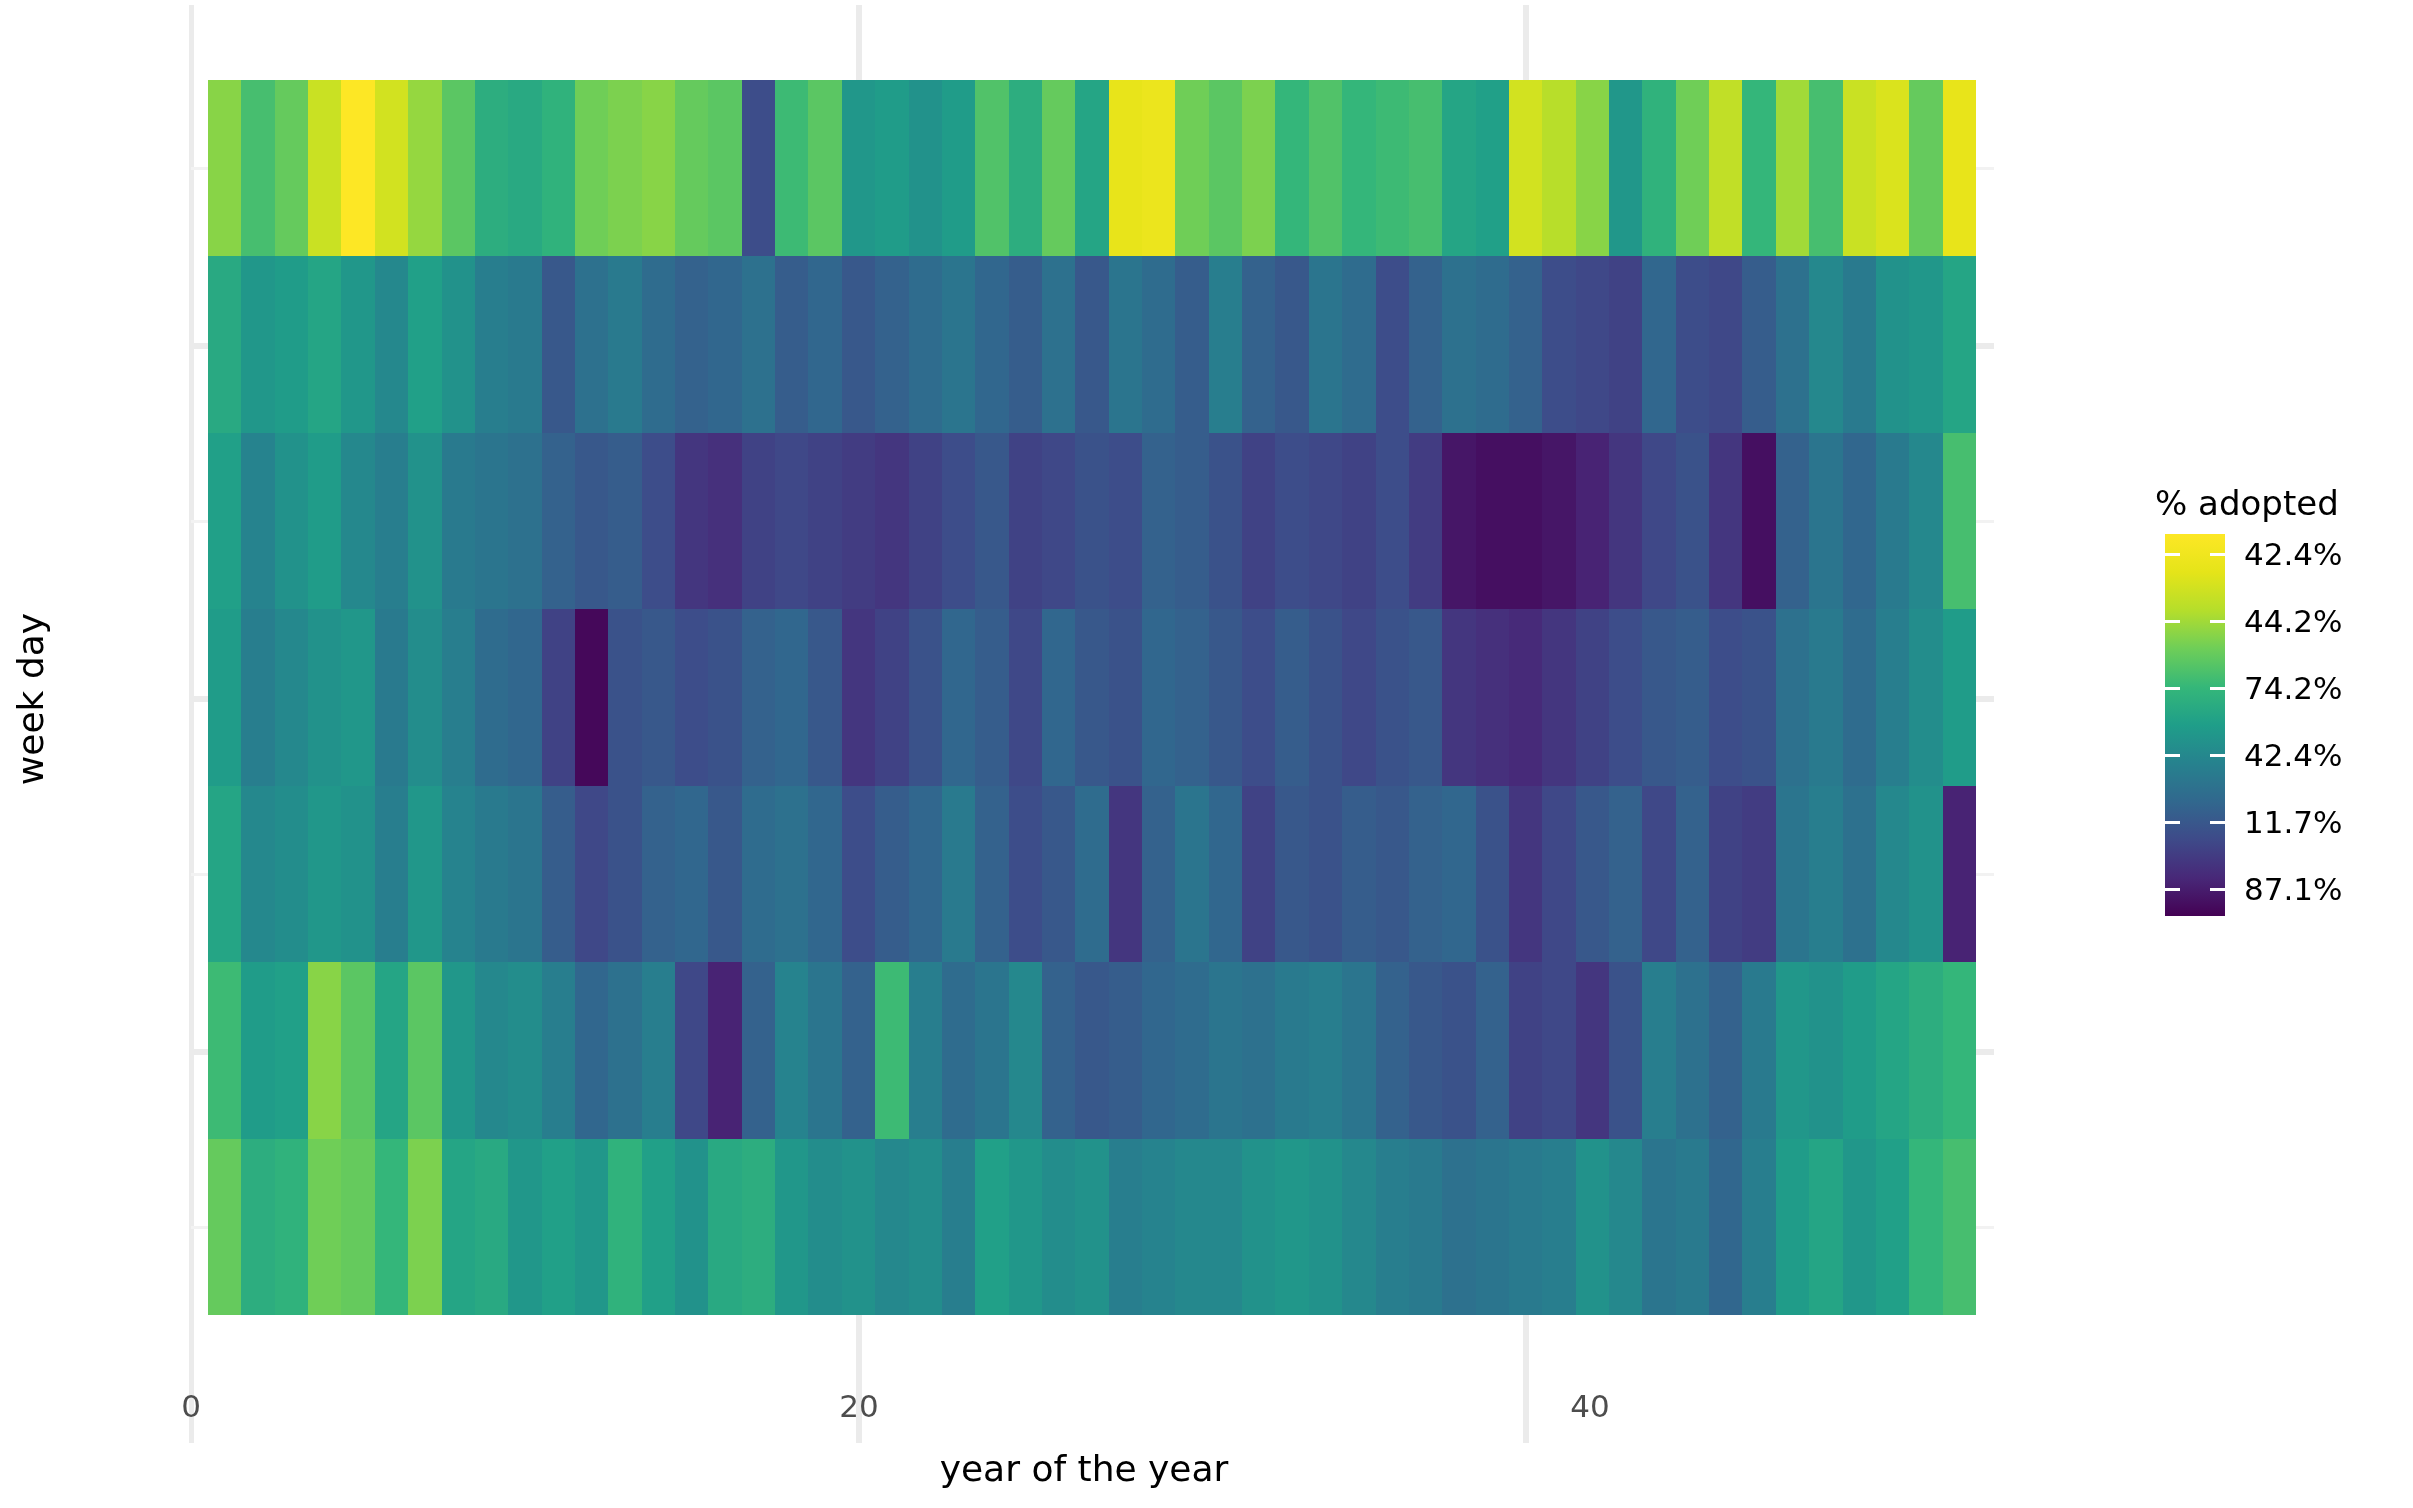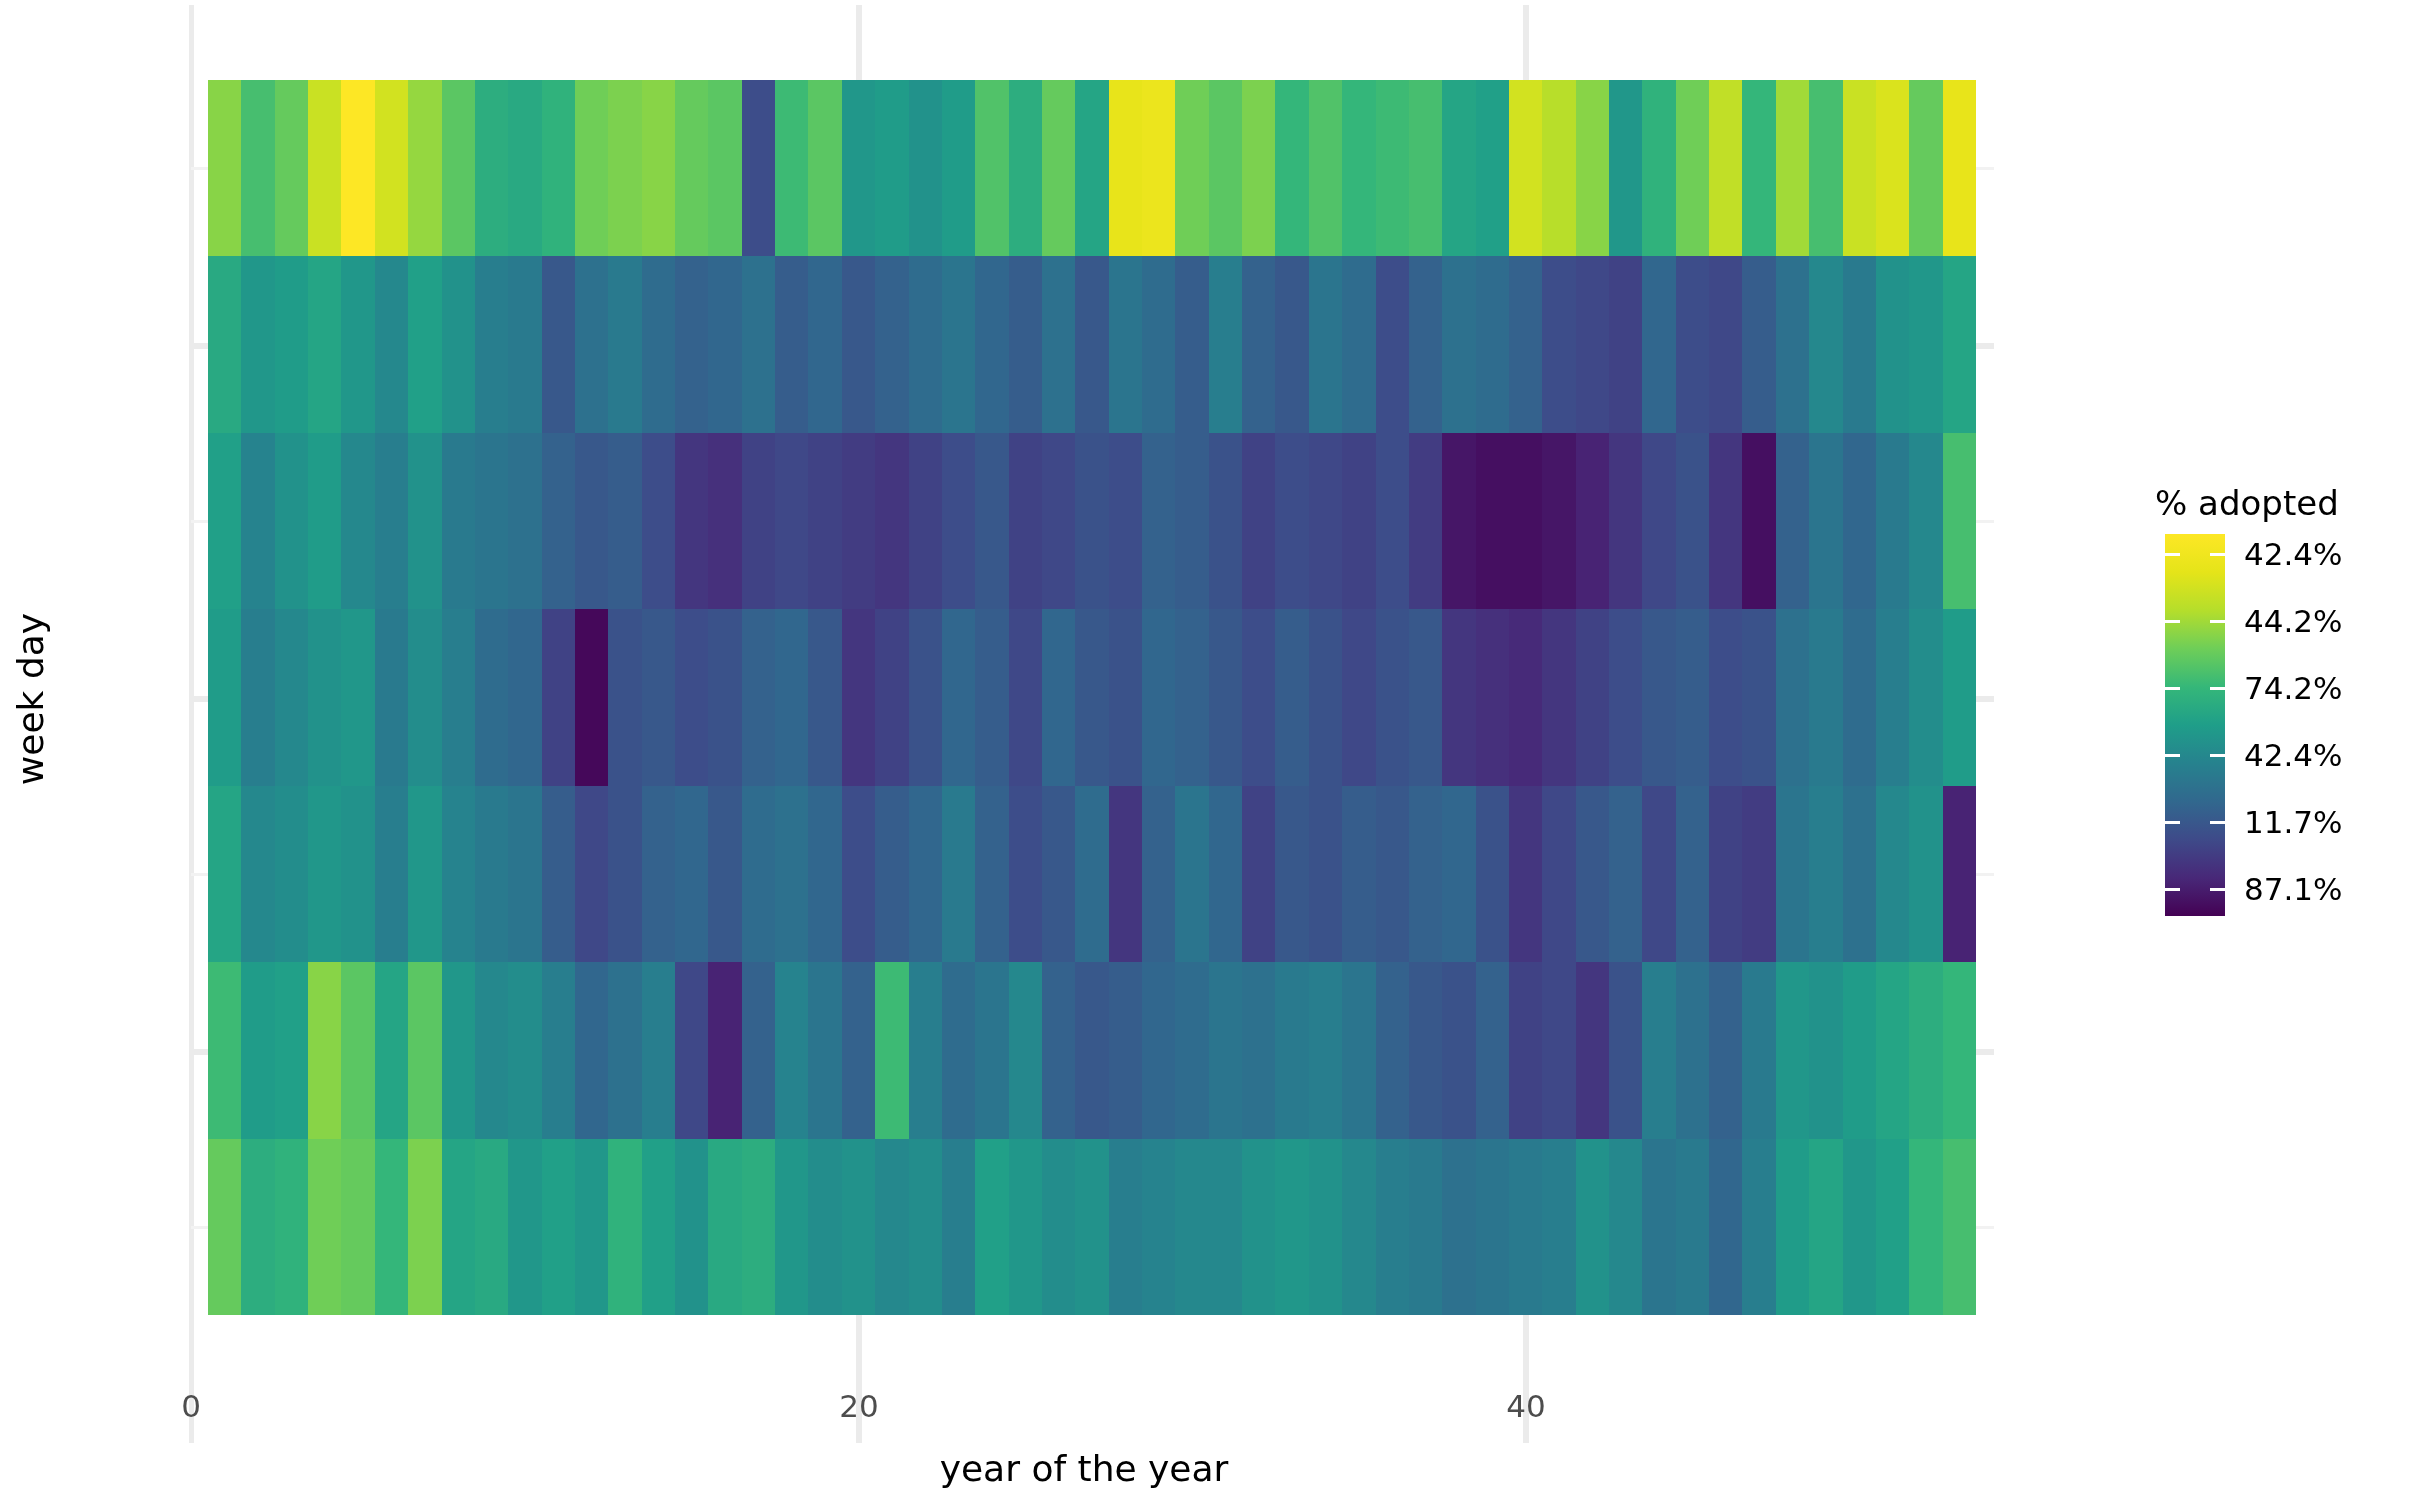--- a/index.html
+++ b/index.html
@@ -510,21 +510,21 @@
         <div class="cell" style="background: rgb(33, 151, 138);"></div>
         <div class="cell" style="background: rgb(33, 160, 136);"></div>
         <div class="cell" style="background: rgb(52, 182, 122);"></div>
         <div class="cell" style="background: rgb(71, 190, 111);"></div>
       </div>
   </div>
 
   <div id="x-ticks">
       <div class="tick-label x-tick" style="left: 191px;">0</div>
       <div class="tick-label x-tick" style="left: 859px;">20</div>
-      <div class="tick-label x-tick" style="left: 1526px;">40</div>
+      <div class="tick-label x-tick" style="left: 1590px;">40</div>
     </div>
   <div id="y-ticks"></div>
 
   <div id="x-axis-title">year of the year</div>
   <div id="y-axis-title">week day</div>
 
   <div id="legend">
     <div id="legend-title">% adopted</div>
     <div id="legend-body">
       <div id="legend-bar" style="background: linear-gradient(rgb(253, 231, 37) 0%, rgb(241, 230, 31) 5%, rgb(229, 228, 25) 10%, rgb(205, 225, 34) 15%, rgb(181, 222, 43) 20%, rgb(146, 214, 66) 25%, rgb(110, 206, 88) 30%, rgb(82, 195, 104) 35%, rgb(53, 183, 121) 40%, rgb(42, 171, 129) 45%, rgb(31, 158, 137) 50%, rgb(35, 144, 140) 55%, rgb(38, 130, 142) 60%, rgb(44, 117, 142) 65%, rgb(49, 104, 142) 70%, rgb(56, 89, 140) 75%, rgb(62, 74, 137) 80%, rgb(67, 57, 129) 85%, rgb(72, 40, 120) 90%, rgb(70, 21, 102) 95%, rgb(68, 1, 84) 100%);"></div>

